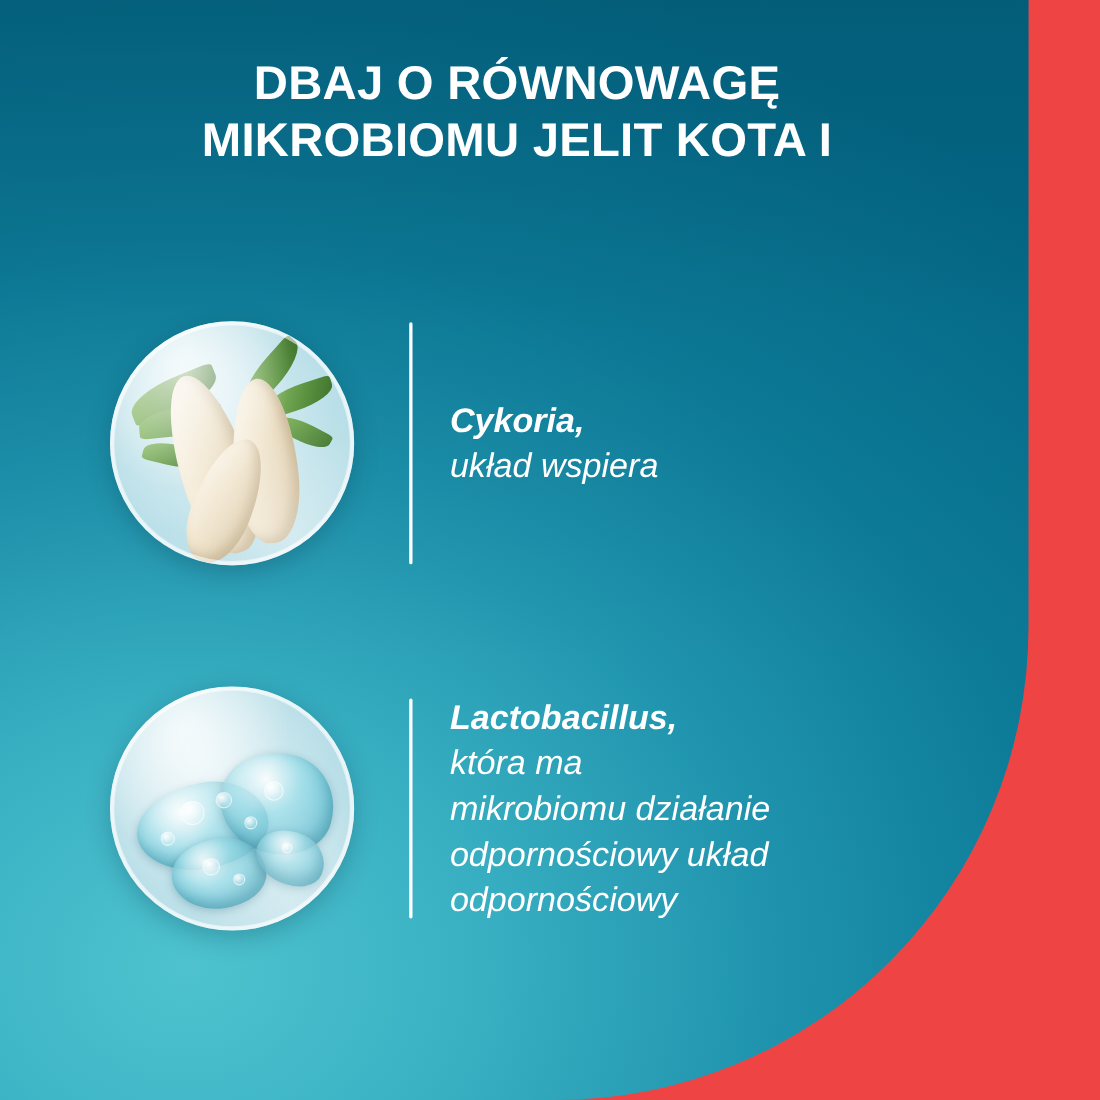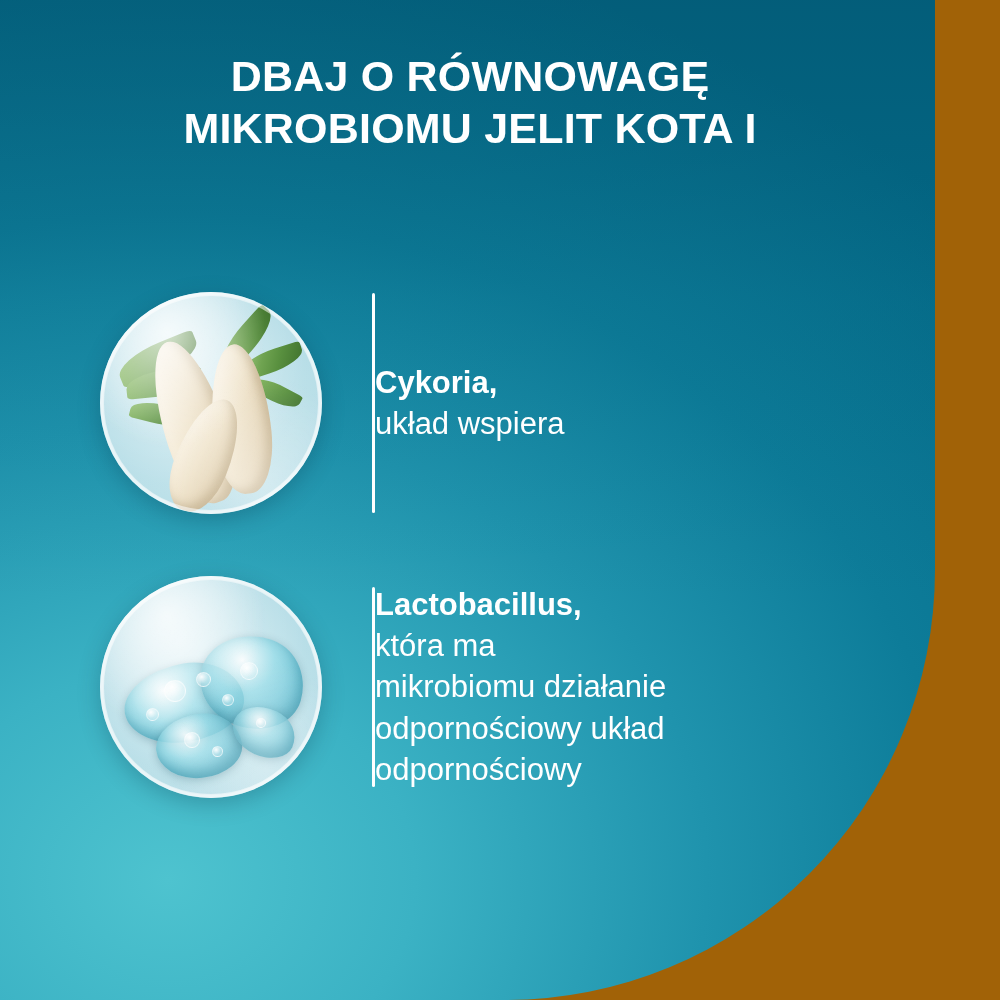--- a/index.html
+++ b/index.html
@@ -11,21 +11,21 @@
     width: 1000px;
     height: 1000px;
     font-family: "Liberation Sans", sans-serif;
     overflow: hidden;
   }
 
   .canvas {
     position: relative;
     width: 1000px;
     height: 1000px;
-    background: #a16207;
+    background: #ef4444;
     overflow: hidden;
   }
 
   
   .panel {
     position: absolute;
     left: 0;
     top: 0;
     width: 935px;
     height: 1000px;
@@ -58,21 +58,21 @@
   }
   .headline .hl-line { display: block; white-space: nowrap; }
 
   
   .feature {
     position: absolute;
     display: flex;
     align-items: center;
   }
   .feature-1 { left: 100px; top: 292px; }
-  .feature-2 { left: 100px; top: 576px; }
+  .feature-2 { left: 100px; top: 624px; }
 
   .dish-wrap {
     position: relative;
     width: 222px;
     height: 222px;
     flex: 0 0 222px;
   }
   .dish {
     position: absolute;
     inset: 0;
@@ -146,24 +146,26 @@
     height: 220px;
     background: #ffffff;
     margin-left: 50px;
     margin-right: 0;
     flex: 0 0 3px;
     border-radius: 2px;
   }
   .feature-2 .divider { height: 200px; }
 
   .feature-text {
+    margin-left: 34px;
     color: #ffffff;
     font-size: 31px;
     line-height: 1.33;
     max-width: 470px;
+    font-style: italic;
   }
   .feature-text .ft-title {
     display: block;
     font-weight: bold;
     font-size: 31px;
   }
   .feature-text .ft-line { display: block; }
 </style>
 </head>
 <body>

